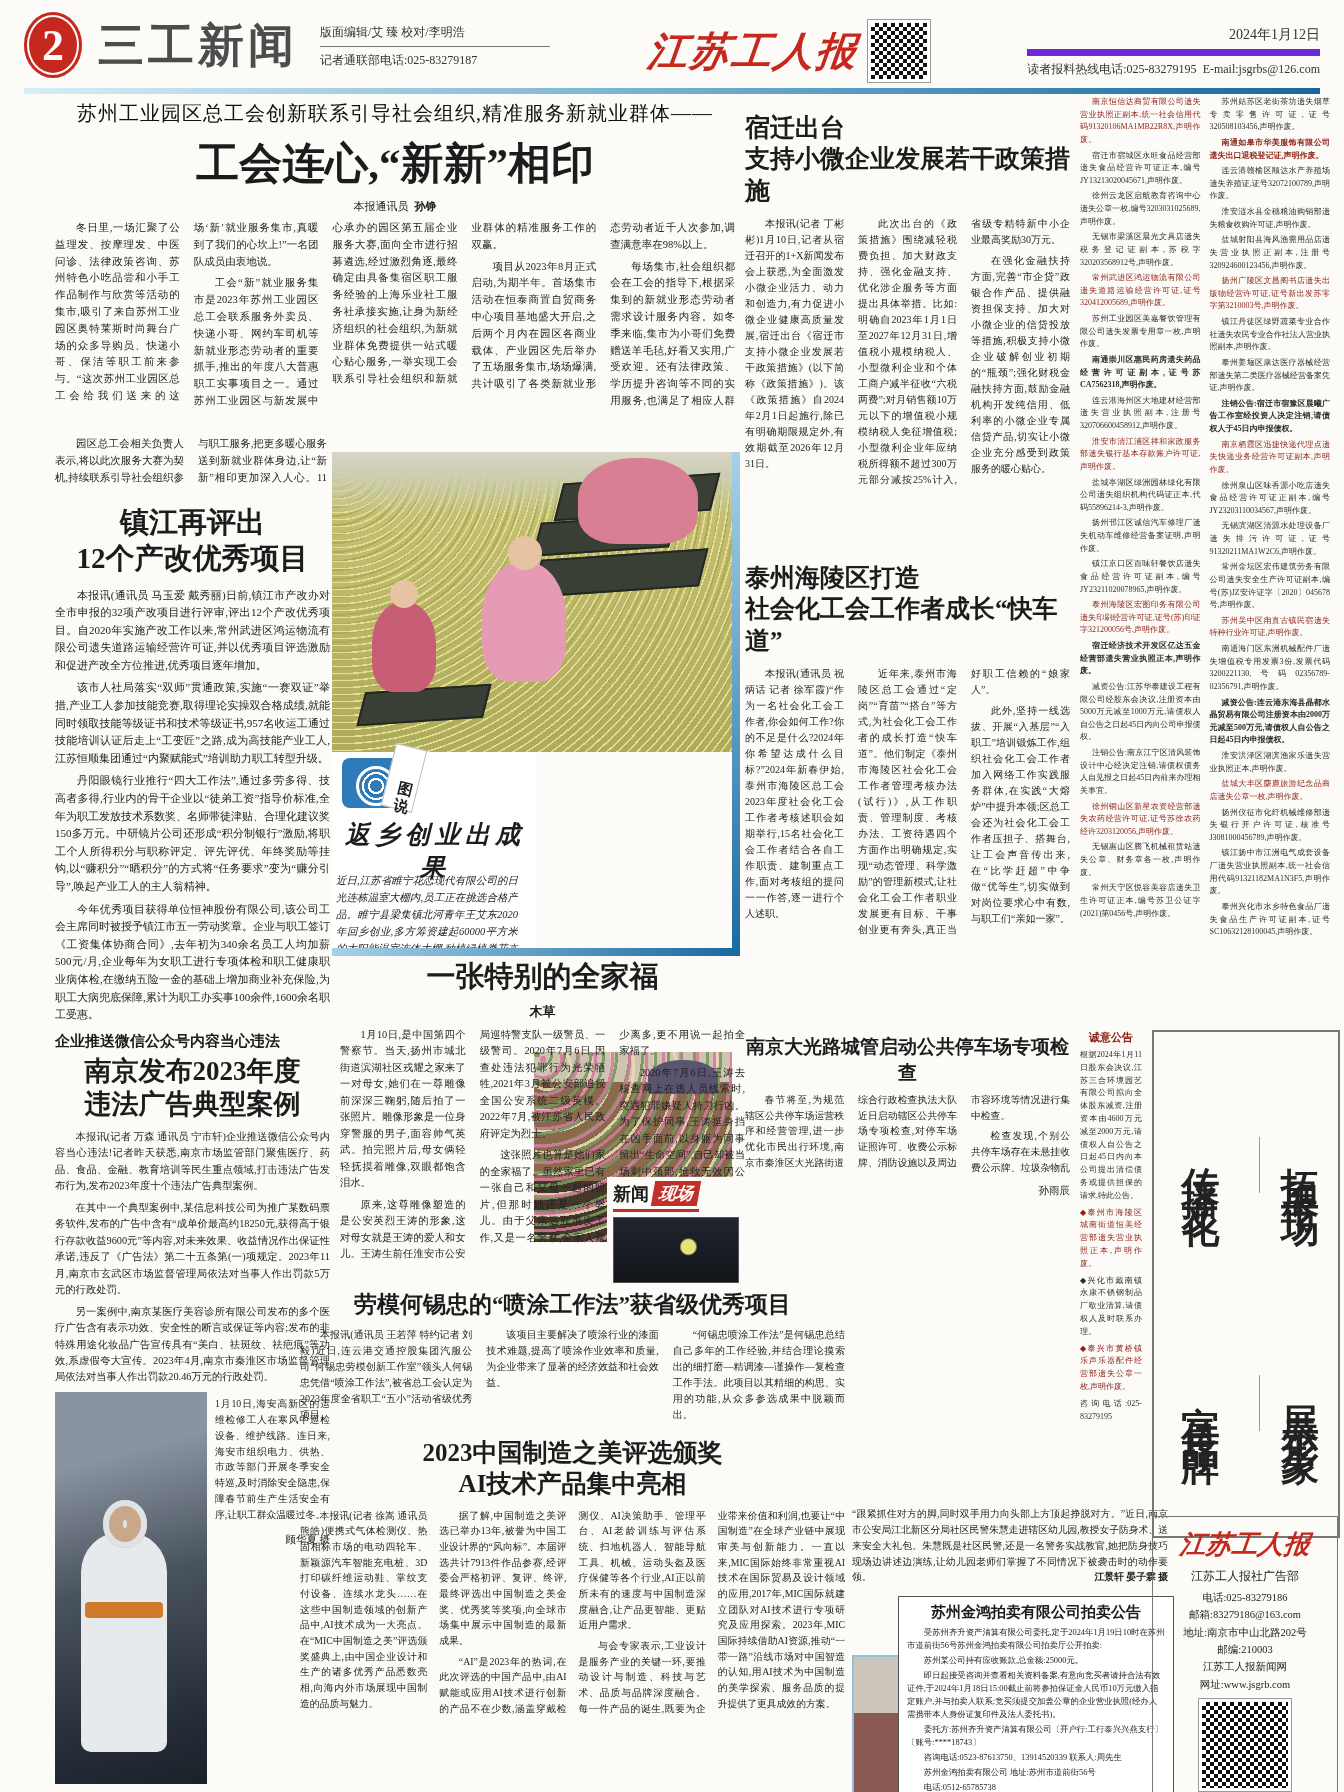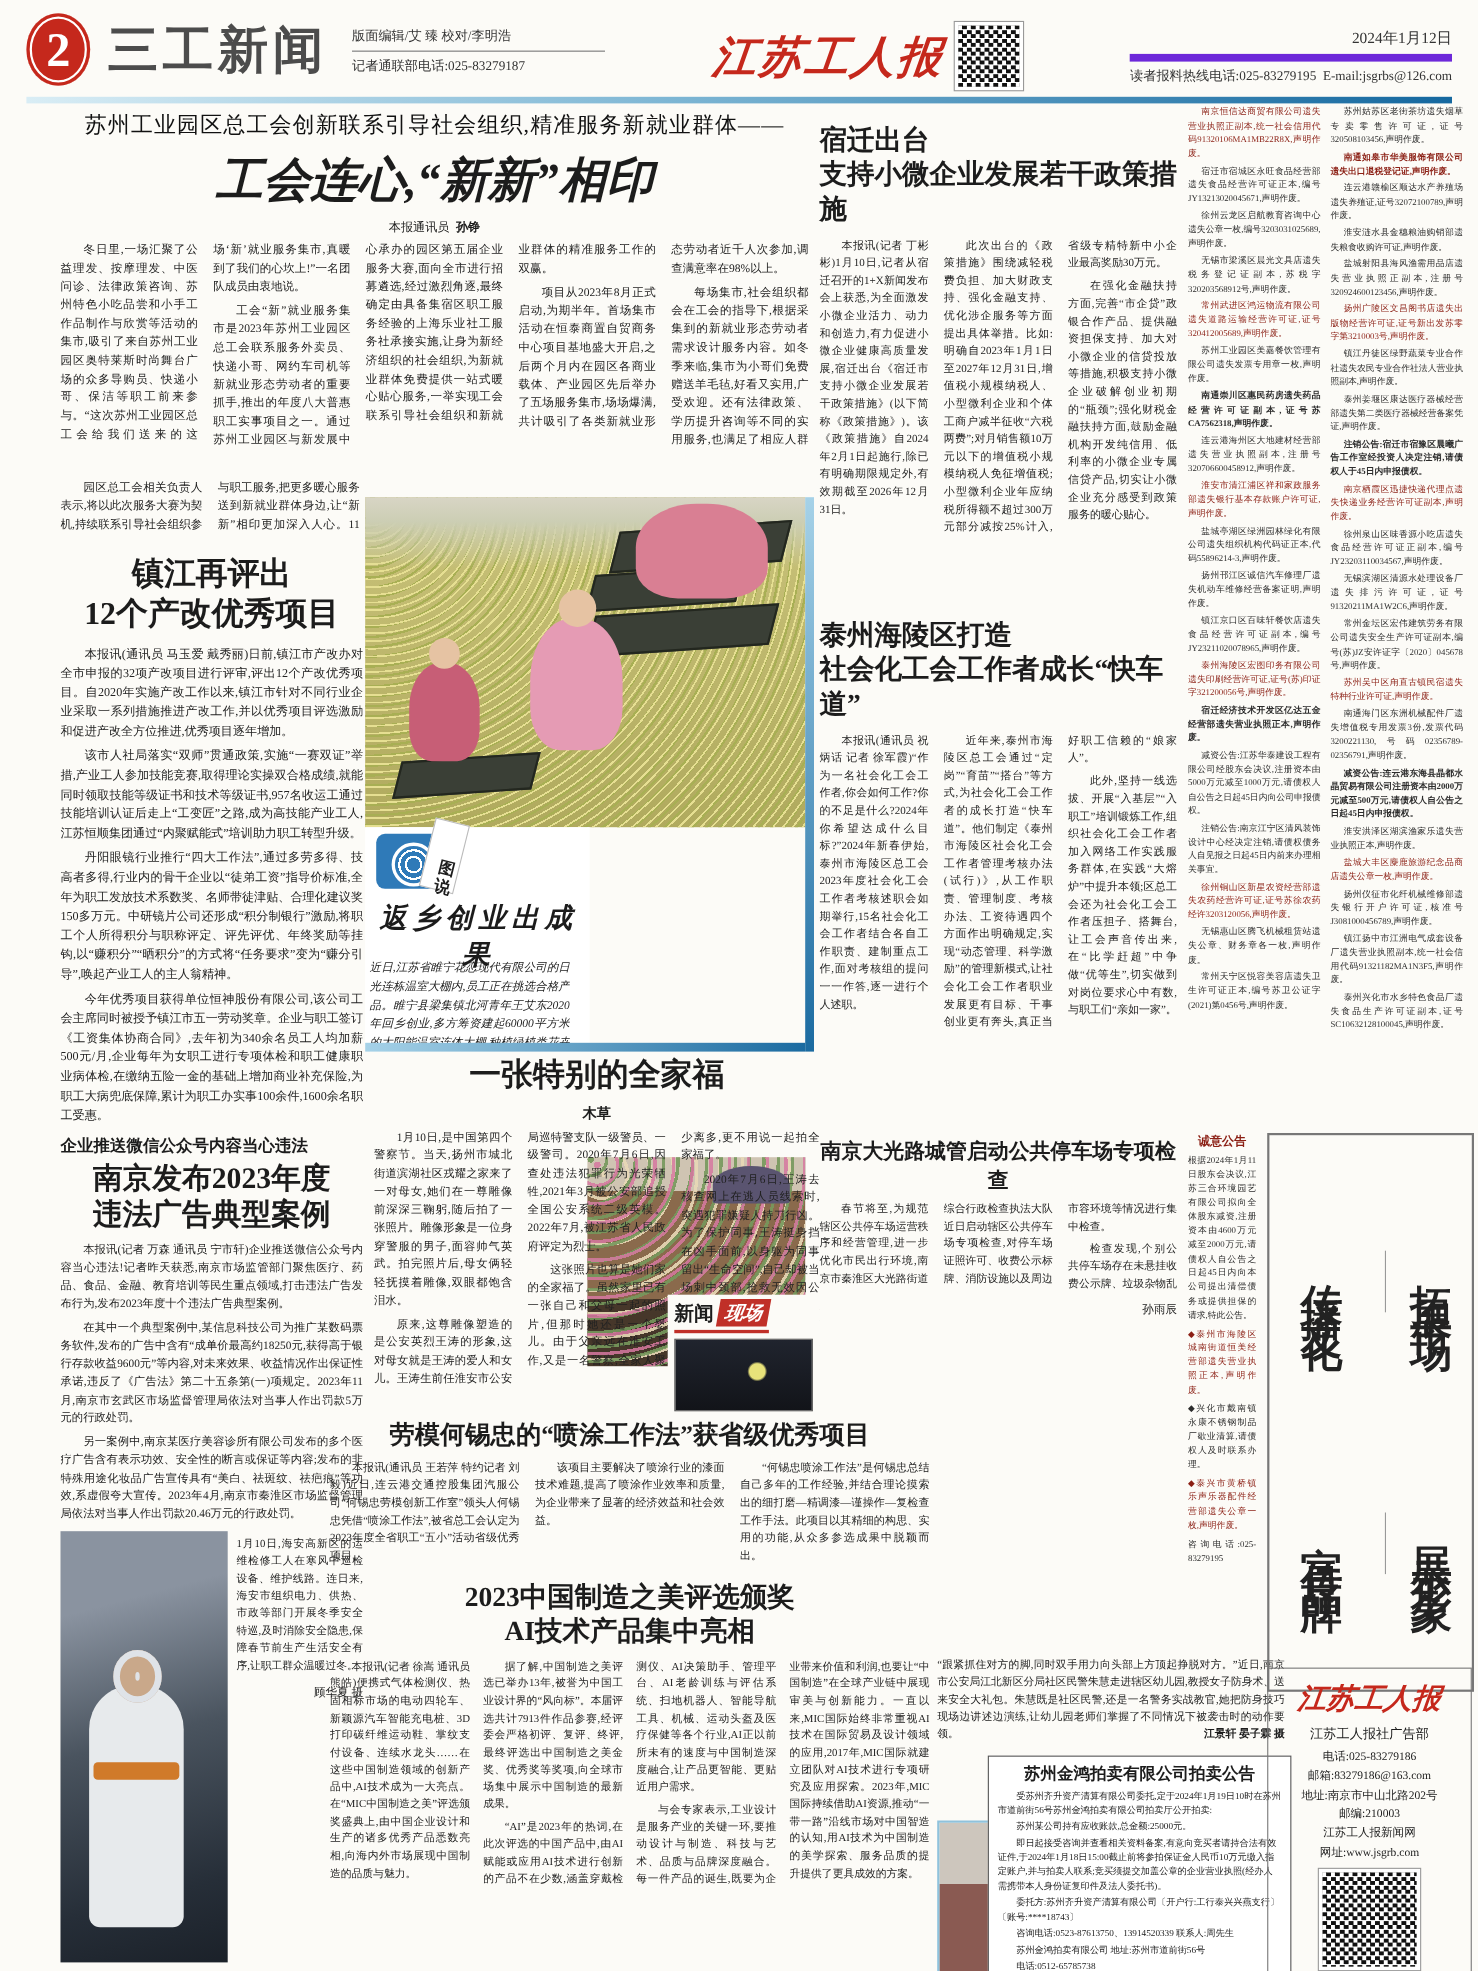--- a/index.html
+++ b/index.html
@@ -118,21 +118,21 @@
   </div>
   <div class="hright">
     <div class="date">2024年1月12日</div>
     <div><span>读者报料热线电话:025-83279195</span>&nbsp;&nbsp;<span>E-mail:jsgrbs@126.com</span></div>
   </div>
 </div>
 <div class="abs bluebar" style="top:88px;left:24px;width:1296px;height:6px;"></div>
 
 <div class="abs" style="top:100px;left:55px;width:680px;">
   <div class="kick" style="text-align:center;">苏州工业园区总工会创新联系引导社会组织,精准服务新就业群体——</div>
-  <div class="h1" style="font-size:43px;margin:8px 0 2px;font-style:italic;">工会连心,“新新”相印</div>
+  <div class="h1" style="font-size:43px;margin:8px 0 2px;">工会连心,“新新”相印</div>
   <div class="byline">
     <span>本报通讯员</span><b>孙铮</b>
   </div>
   <div class="body jt cols5" style="height:198px;">
       <p>冬日里,一场汇聚了公益理发、按摩理发、中医问诊、法律政策咨询、苏州特色小吃品尝和小手工作品制作与欣赏等活动的集市,吸引了来自苏州工业园区奥特莱斯时尚舞台广场的众多导购员、快递小哥、保洁等职工前来参与。“这次苏州工业园区总工会给我们送来的这场‘新’就业服务集市,真暖到了我们的心坎上!”一名团队成员由衷地说。</p>
       <p>工会“新”就业服务集市是2023年苏州工业园区总工会联系服务外卖员、快递小哥、网约车司机等新就业形态劳动者的重要抓手,推出的年度八大普惠职工实事项目之一。通过苏州工业园区与新发展中心承办的园区第五届企业服务大赛,面向全市进行招募遴选,经过激烈角逐,最终确定由具备集宿区职工服务经验的上海乐业社工服务社承接实施,让身为新经济组织的社会组织,为新就业群体免费提供一站式暖心贴心服务,一举实现工会联系引导社会组织和新就业群体的精准服务工作的双赢。</p>
       <p>项目从2023年8月正式启动,为期半年。首场集市活动在恒泰商置自贸商务中心项目基地盛大开启,之后两个月内在园区各商业载体、产业园区先后举办了五场服务集市,场场爆满,共计吸引了各类新就业形态劳动者近千人次参加,调查满意率在98%以上。</p>
       <p>每场集市,社会组织都会在工会的指导下,根据采集到的新就业形态劳动者需求设计服务内容。如冬季来临,集市为小哥们免费赠送羊毛毡,好看又实用,广受欢迎。还有法律政策、学历提升咨询等不同的实用服务,也满足了相应人群的不同需求。不少外卖、快递小哥领到了工会赠送的冬日用品,坏掉的电动车也在集市上得到了免费维修。</p>
     </div>
 </div>
@@ -179,21 +179,21 @@
 </div>
 <div class="abs hbar" style="top:948px;left:332px;width:400px;height:8px;"></div>
 <div class="abs vbar" style="top:452px;left:732px;width:8px;height:504px;"></div>
 
 <div class="abs" style="top:504px;left:55px;width:275px;">
   <div class="h1" style="font-size:29px;line-height:1.25;">
     <div>镇江再评出</div>
     <div>12个产改优秀项目</div>
   </div>
   <div class="body jt" style="height:438px;margin-top:10px;font-size:11px;">
-      <p>本报讯(通讯员 马玉爱 戴秀丽)日前,镇江市产改办对全市申报的32项产改项目进行评审,评出12个产改优秀项目。自2020年实施产改工作以来,镇江市针对不同行业企业采取一系列措施推进产改工作,并以优秀项目评选激励和促进产改全方位推进,优秀项目逐年增加。</p>
+      <p>本报讯(通讯员 马玉爱 戴秀丽)日前,镇江市产改办对全市申报的32项产改项目进行评审,评出12个产改优秀项目。自2020年实施产改工作以来,常州武进区鸿运物流有限公司遗失道路运输经营许可证,并以优秀项目评选激励和促进产改全方位推进,优秀项目逐年增加。</p>
       <p>该市人社局落实“双师”贯通政策,实施“一赛双证”举措,产业工人参加技能竞赛,取得理论实操双合格成绩,就能同时领取技能等级证书和技术等级证书,957名收运工通过技能培训认证后走上“工变匠”之路,成为高技能产业工人,江苏恒顺集团通过“内聚赋能式”培训助力职工转型升级。</p>
       <p>丹阳眼镜行业推行“四大工作法”,通过多劳多得、技高者多得,行业内的骨干企业以“徒弟工资”指导价标准,全年为职工发放技术系数奖、名师带徒津贴、合理化建议奖150多万元。中研镜片公司还形成“积分制银行”激励,将职工个人所得积分与职称评定、评先评优、年终奖励等挂钩,以“赚积分”“晒积分”的方式将“任务要求”变为“赚分引导”,唤起产业工人的主人翁精神。</p>
       <p>今年优秀项目获得单位恒神股份有限公司,该公司工会主席同时被授予镇江市五一劳动奖章。企业与职工签订《工资集体协商合同》,去年初为340余名员工人均加薪500元/月,企业每年为女职工进行专项体检和职工健康职业病体检,在缴纳五险一金的基础上增加商业补充保险,为职工大病兜底保障,累计为职工办实事100余件,1600余名职工受惠。</p>
     </div>
 </div>
 
 <div class="abs" style="top:1032px;left:55px;width:275px;">
   <div style="font-family:'Liberation Sans',sans-serif;font-size:15px;font-weight:bold;">企业推送微信公众号内容当心违法</div>
   <div class="h1" style="font-size:27px;line-height:1.22;margin-top:4px;">
     <div>南京发布2023年度</div>

